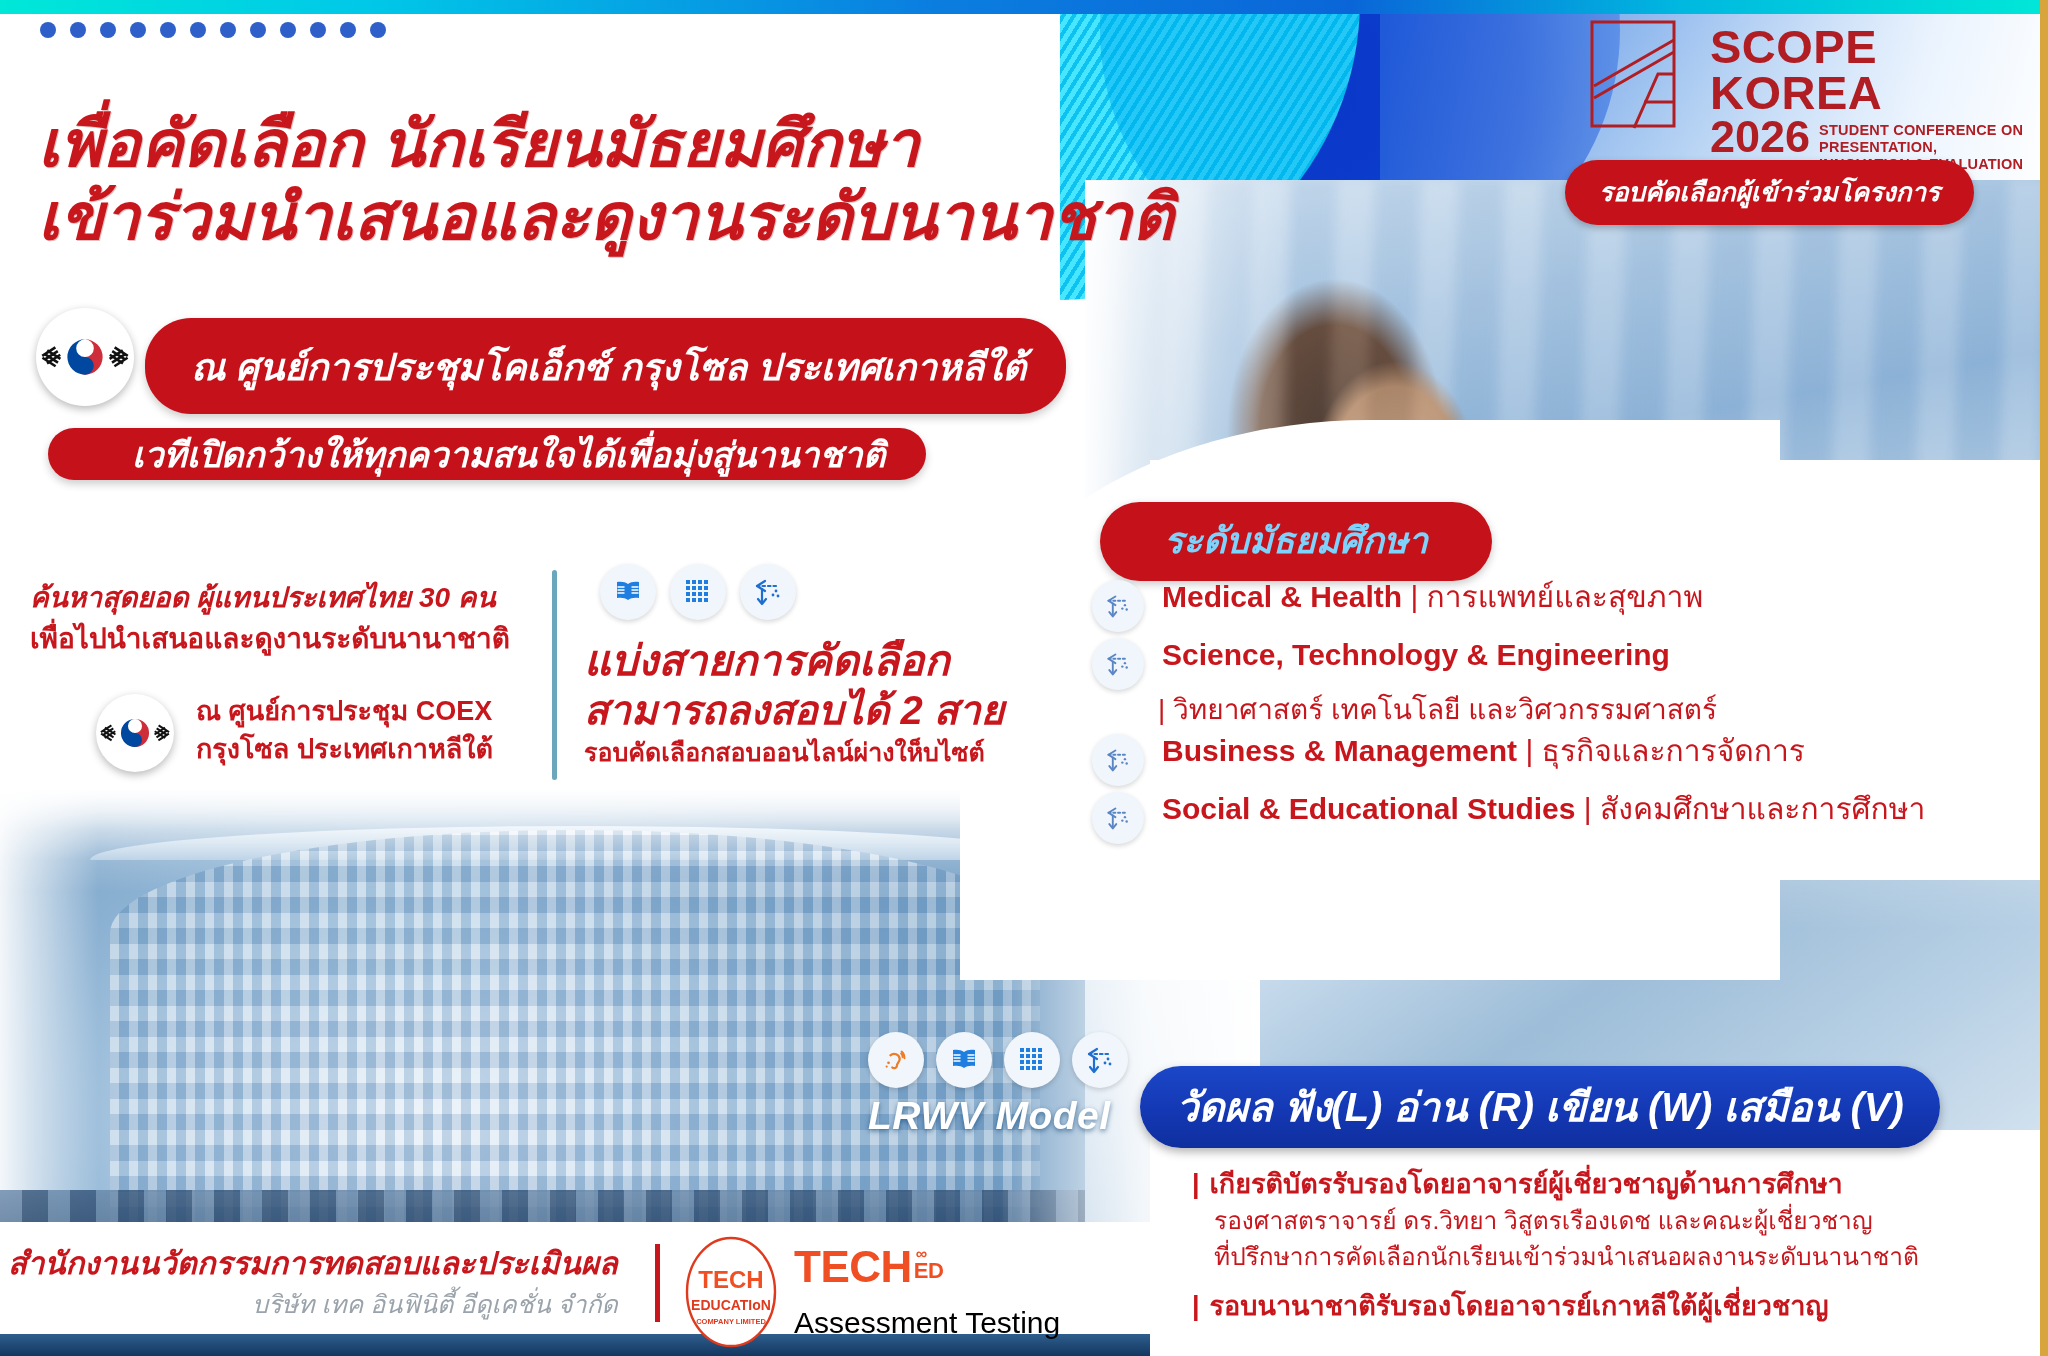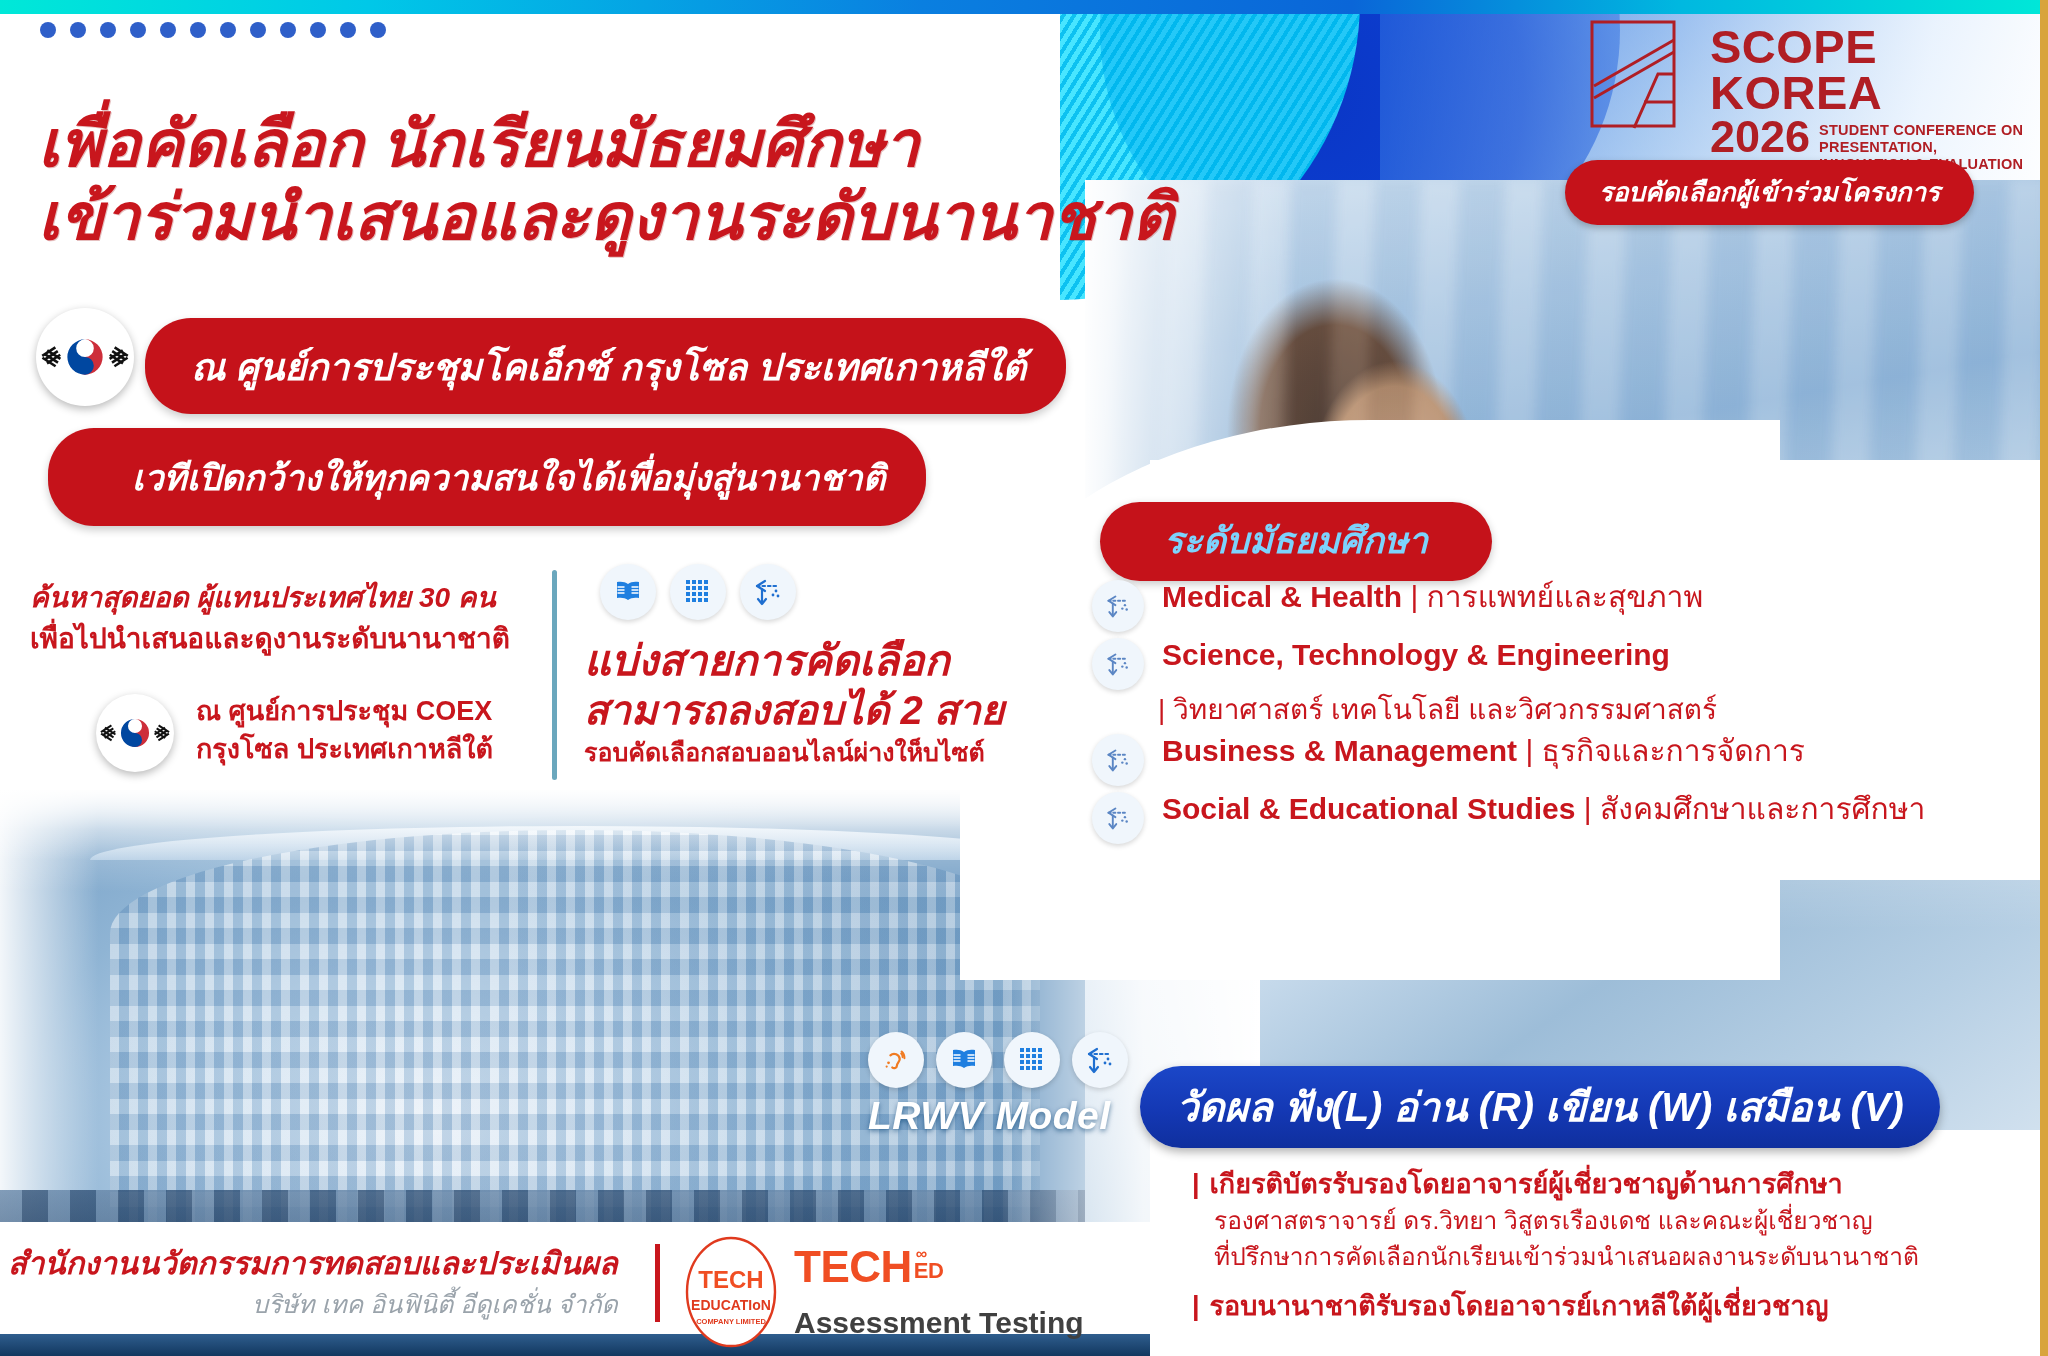--- a/index.html
+++ b/index.html
@@ -148,21 +148,21 @@
     color:#C8161D;font-size:64px;font-weight:bold;font-style:italic;line-height:1.14;white-space:nowrap;
     text-shadow:1px 1px 0 rgba(150,0,0,.25);
   }
 
   .pill{
     position:absolute;z-index:8;background:#C5121A;color:#fff;border-radius:46px;
     font-weight:bold;font-style:italic;white-space:nowrap;
     display:flex;align-items:center;box-shadow:0 4px 8px rgba(0,0,0,.2);
   }
   .pill-1{left:145px;top:318px;height:96px;padding:0 40px 0 46px;font-size:37px;text-align:right;}
-  .pill-2{left:48px;top:428px;height:98px;padding:0 40px 0 84px;font-size:35px;}
+  .pill-2{left:48px;top:428px;height:52px;padding:0 40px 0 84px;font-size:35px;}
 
   .flag{
     position:absolute;z-index:9;border-radius:50%;background:#fff;
     box-shadow:0 3px 8px rgba(0,0,0,.28);overflow:hidden;
   }
   .flag-1{left:36px;top:308px;width:98px;height:98px;}
   .flag-2{left:96px;top:694px;width:78px;height:78px;}
 
   .left-stat{position:absolute;left:30px;top:578px;z-index:8;}
   .left-stat .l1{font-size:28px;color:#C8161D;font-weight:bold;font-style:italic;white-space:nowrap;line-height:1.45;}
@@ -216,21 +216,21 @@
 
   .footer-left{position:absolute;left:8px;top:1245px;z-index:9;font-style:italic;}
   .footer-left .f1{color:#C8161D;font-size:31px;font-weight:bold;white-space:nowrap;line-height:1.2;}
   .footer-left .f2{color:#9aa3ab;font-size:25px;white-space:nowrap;line-height:1.3;text-align:right;margin-top:6px;}
   .footer-div{position:absolute;left:655px;top:1244px;width:5px;height:78px;background:#C8161D;z-index:9;}
 
   .teched{position:absolute;left:682px;top:1236px;z-index:9;display:flex;align-items:center;gap:14px;}
   .teched-seal{width:98px;height:112px;position:relative;}
   .teched-words .t1{font-size:44px;font-weight:bold;color:#F04E23;line-height:.95;letter-spacing:-.5px;display:flex;align-items:flex-start;}
   .teched-words .t1 sup{font-size:18px;line-height:1;margin-left:2px;}
-  .teched-words .t2{font-size:30px;font-weight:bold;color:#404040;line-height:1.05;margin-top:19px;}
+  .teched-words .t2{font-size:30px;font-weight:normal;color:#000000;line-height:1.05;margin-top:19px;}
 
   .right-edge{position:absolute;left:2040px;top:0;width:8px;height:1356px;background:#d8a43c;z-index:12;}
 </style>
 </head>
 <body>
 
 <div id="poster">
 
   <div class="bg-white"></div>
   <div class="swoosh2"></div>

